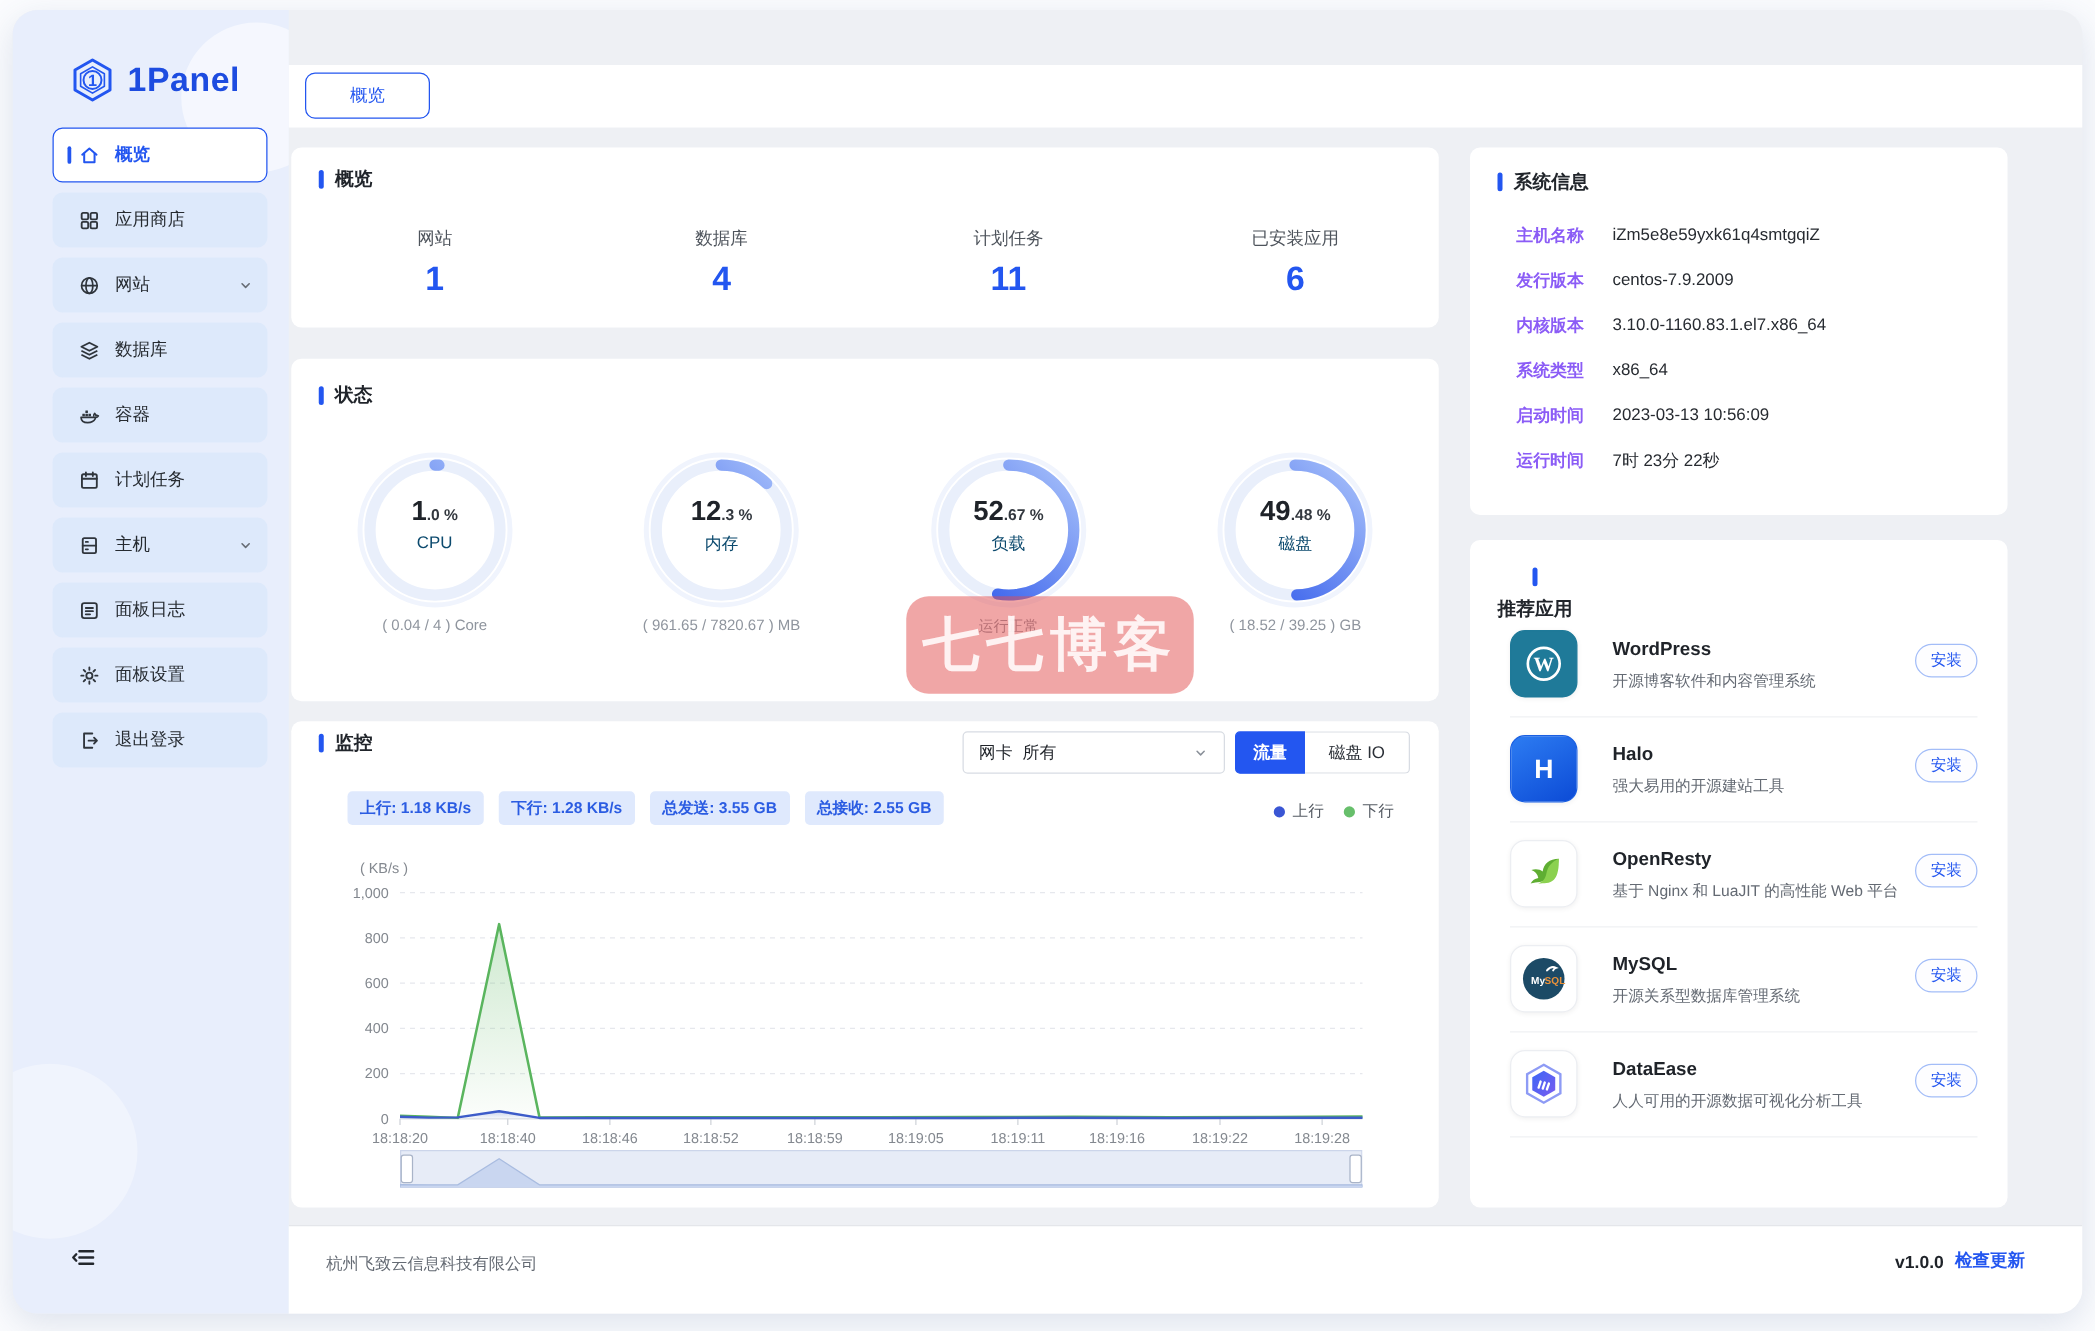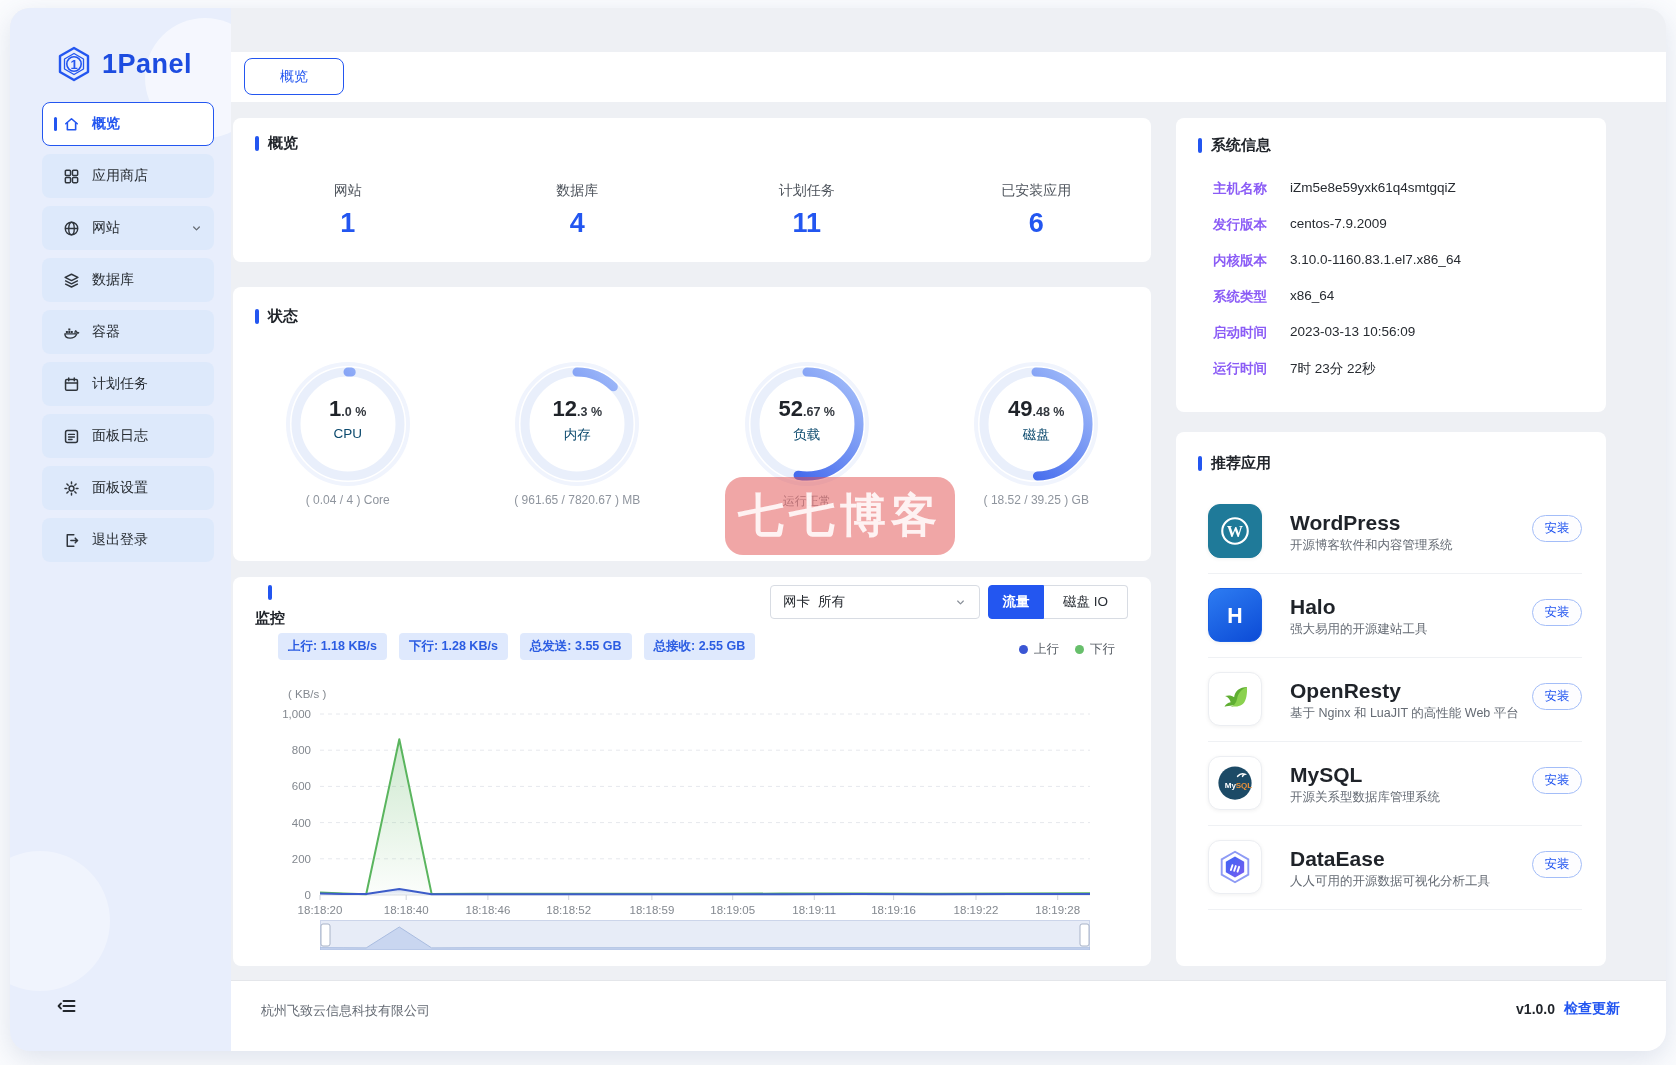--- a/index.html
+++ b/index.html
@@ -44,21 +44,21 @@
   .gcol{flex:1;display:flex;justify-content:center;align-items:flex-end;}
   .gauge{position:relative;width:128px;height:128px;}
   .gauge svg{position:absolute;left:0;top:0;}
   .gctr{position:absolute;left:0;right:0;top:36px;text-align:center;}
   .gnum{font-size:22px;font-weight:bold;color:#1f2329;}
   .gdec{font-size:12.5px;font-weight:bold;color:#33383f;}
   .glab{margin-top:4px;font-size:13.5px;color:#0c4a6e;}
   .subs-row{position:absolute;left:0;right:0;top:206px;display:flex;}
   .gsub{flex:1;text-align:center;font-size:12px;color:#8f959e;}
   
-  .m-title{top:8px;flex-direction:column;}
+  .m-title{top:8px;}
   .nic-select{position:absolute;left:537px;top:8px;width:210px;height:34px;box-sizing:border-box;border:1px solid #d8dce3;border-radius:4px;background:#fff;display:flex;align-items:center;padding:0 12px;font-size:13.5px;color:#1f2329;cursor:pointer;}
   .nic-select .gap{width:8px;}
   .nic-select .chev{margin-left:auto;width:13px;height:13px;color:#8a9099;display:flex;}
   .btn-group{position:absolute;left:755px;top:8px;height:34px;display:flex;}
   .bg-btn{height:34px;box-sizing:border-box;display:flex;align-items:center;justify-content:center;font-size:13.5px;cursor:pointer;}
   .bg-btn.on{width:56px;background:#2356f0;color:#fff;border:1px solid #2356f0;border-radius:4px 0 0 4px;font-weight:bold;}
   .bg-btn.off{width:84px;background:#fff;color:#2a2f36;border:1px solid #d8dce3;border-left:none;border-radius:0 4px 4px 0;}
   .chips{position:absolute;left:45px;top:56px;display:flex;gap:12px;}
   .chip{height:27px;padding:0 10px;background:#dfe9fd;border-radius:4px;display:flex;align-items:center;font-size:12.5px;color:#2b5ce2;font-weight:bold;}
   .legend{position:absolute;right:36px;top:64px;display:flex;gap:16px;align-items:flex-end;}
@@ -70,21 +70,21 @@
   .datazoom{position:absolute;left:87px;top:343px;width:770px;height:30px;cursor:ew-resize;}
   
   .info-rows{position:absolute;left:37px;right:24px;top:62px;}
   .irow{height:22px;margin-bottom:14px;display:flex;font-size:13.5px;}
   .ilabel{width:77px;color:#8b5cf6;flex:0 0 auto;font-weight:bold;}
   .ivalue{color:#272b31;}
   
   .app-rows{position:absolute;left:0;right:0;top:58px;}
   .arow{position:relative;height:83px;margin:0 24px 0 32px;border-bottom:1px solid #eff1f4;}
   .appicon{position:absolute;left:0;top:14px;width:54px;height:54px;border-radius:12px;border:1px solid #ecEEf2;box-sizing:border-box;display:flex;align-items:center;justify-content:center;background:#fff;box-shadow:0 1px 4px rgba(0,0,0,.06);overflow:hidden;}
-  .aname{position:absolute;left:82px;top:21px;font-size:21px;font-weight:bold;color:#1f2329;}
+  .aname{position:absolute;left:82px;top:21px;font-size:15px;font-weight:bold;color:#1f2329;}
   .adesc{position:absolute;left:82px;top:47px;font-size:12.5px;color:#646a73;white-space:nowrap;}
   .install{position:absolute;right:0;top:25px;width:50px;height:27px;box-sizing:border-box;border:1px solid #a3bdf8;border-radius:14px;background:#fdfdff;color:#2356f0;font-size:12.5px;display:flex;align-items:center;justify-content:center;cursor:pointer;}
   
   .footer{position:absolute;left:221px;right:0;top:972px;bottom:0;background:#fff;border-top:1px solid #e4e6ea;}
   .company{position:absolute;left:30px;top:21px;font-size:13px;color:#646a73;}
   .verbox{position:absolute;right:46px;top:19px;display:flex;gap:9px;align-items:center;}
   .vnum{font-size:14px;font-weight:bold;color:#1f2329;}
   .vlink{font-size:14px;font-weight:bold;color:#2356f0;cursor:pointer;}
   
   .watermark{position:absolute;left:715px;top:469px;width:230px;height:78px;border-radius:18px;background:rgba(226,77,77,.5);display:flex;align-items:center;justify-content:center;font-size:46px;font-weight:bold;letter-spacing:5px;color:rgba(255,248,248,.93);z-index:50;pointer-events:none;}
@@ -170,20 +170,35 @@
         <span class="lbl">容器</span>
       </div>
       <div class="mi">
         <span class="ic">
               <svg viewBox="0 0 16 16" fill="none" stroke="currentColor" stroke-width="1.4" stroke-linecap="round">
                 <rect x="2.4" y="3.2" width="11.2" height="10.3" rx="1.2"></rect>
                 <path d="M5.4 1.9v2.6M10.6 1.9v2.6M2.4 6.6h11.2"></path>
               </svg>
             </span>
         <span class="lbl">计划任务</span>
+      </div>
+      <div class="mi">
+        <span class="ic">
+              <svg viewBox="0 0 16 16" fill="none" stroke="currentColor" stroke-width="1.4" stroke-linecap="round">
+                <rect x="3" y="2.4" width="10" height="11.2" rx="1.2"></rect>
+                <path d="M3 8h10"></path>
+                <path d="M5.3 5.2h1.6M5.3 10.8h1.6"></path>
+              </svg>
+            </span>
+        <span class="lbl">主机</span>
+        <span class="chev">
+              <svg viewBox="0 0 16 16" fill="none" stroke="currentColor" stroke-width="1.6" stroke-linecap="round" stroke-linejoin="round">
+                <path d="M4.5 6.2 8 9.7l3.5-3.5"></path>
+              </svg>
+            </span>
       </div>
       <div class="mi">
         <span class="ic">
               <svg viewBox="0 0 16 16" fill="none" stroke="currentColor" stroke-width="1.4" stroke-linecap="round">
                 <rect x="2.4" y="2.4" width="11.2" height="11.2" rx="1.8"></rect>
                 <path d="M5.3 6h5.4M5.3 8.4h5.4M5.3 10.8h3.2"></path>
               </svg>
             </span>
         <span class="lbl">面板日志</span>
       </div>
@@ -438,21 +453,21 @@
         <span class="ivalue">2023-03-13 10:56:09</span>
       </div>
       <div class="irow">
         <span class="ilabel">运行时间</span>
         <span class="ivalue">7时 23分 22秒</span>
       </div>
     </div>
   </section>
 
   <section class="card" id="card-apps">
-    <div class="card-title" style="top:22px;">
+    <div class="card-title" style="top:22px;flex-direction:column;">
       <span class="tbar"></span>
       <span>推荐应用</span>
     </div>
     <div class="app-rows">
       <div class="arow">
         <span class="appicon" style="background:#1f7a99;border-color:#1f7a99;">
           <svg width="34" height="34" viewBox="0 0 24 24">
                 <circle cx="12" cy="12" r="9" fill="none" stroke="#fff" stroke-width="1.5"></circle>
                 <text x="12" y="16.2" text-anchor="middle" font-size="11.5" font-weight="bold" fill="#fff" font-family="Liberation Serif,serif">W</text>
               </svg>

